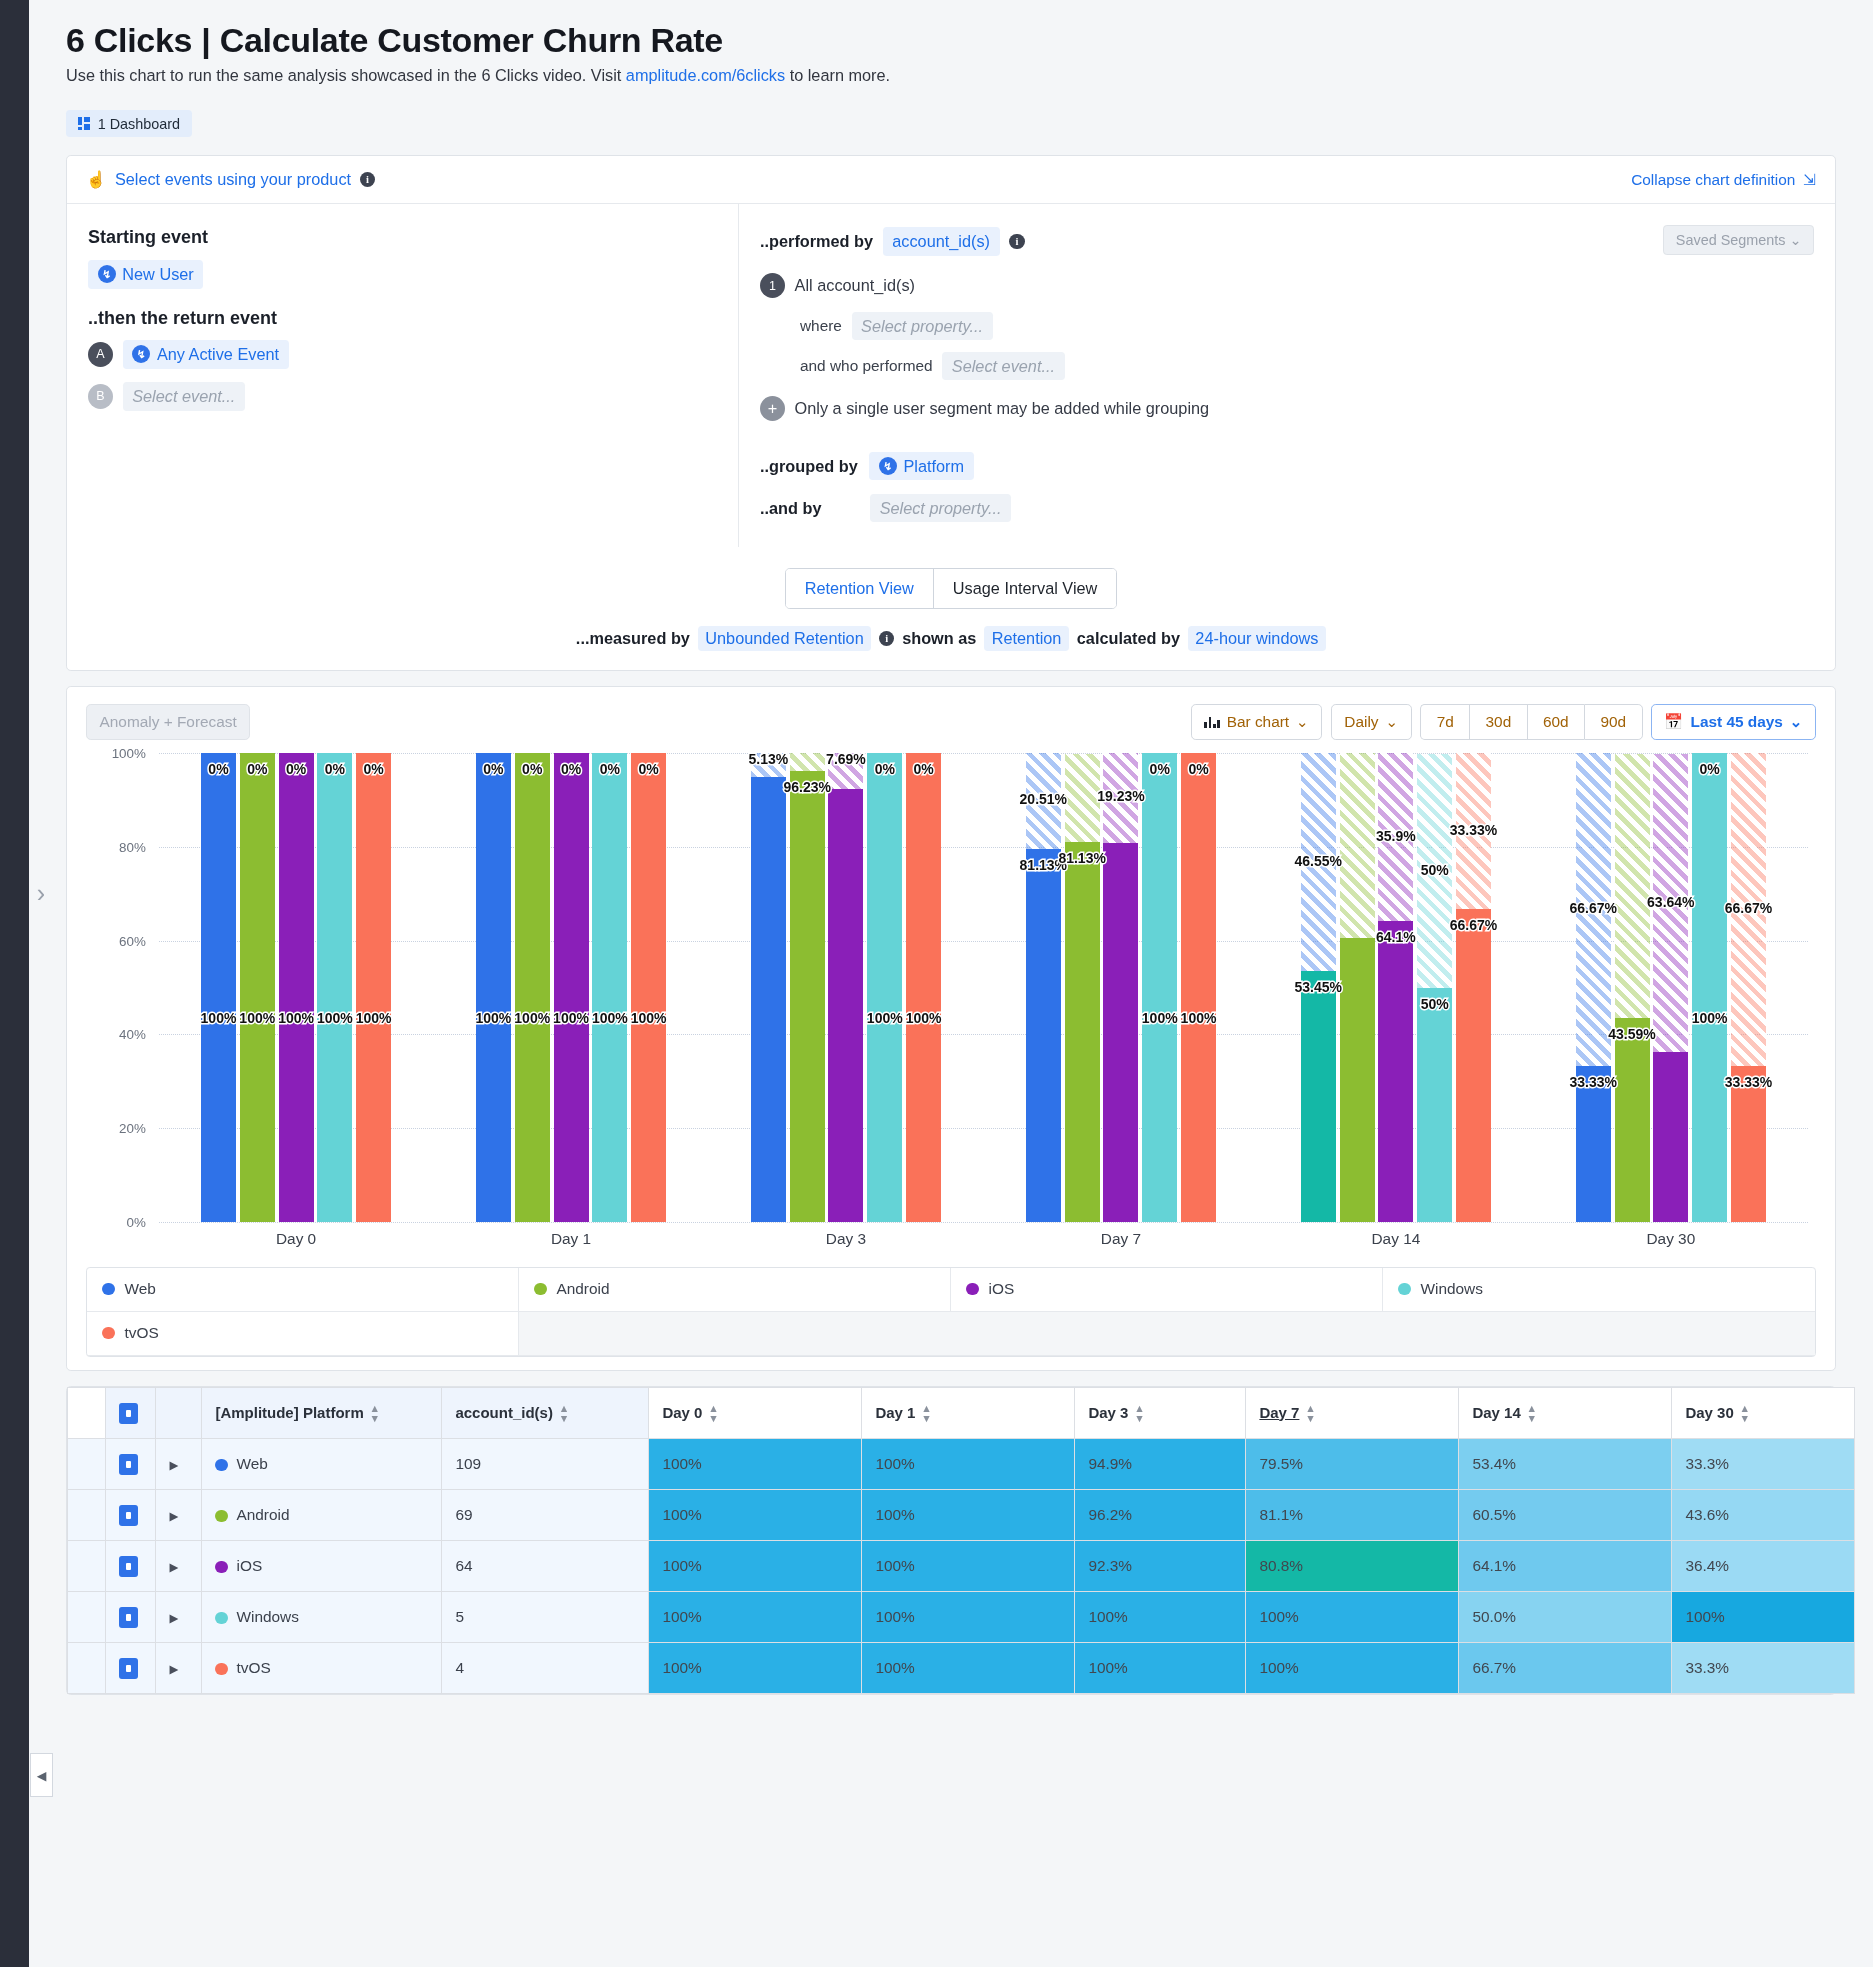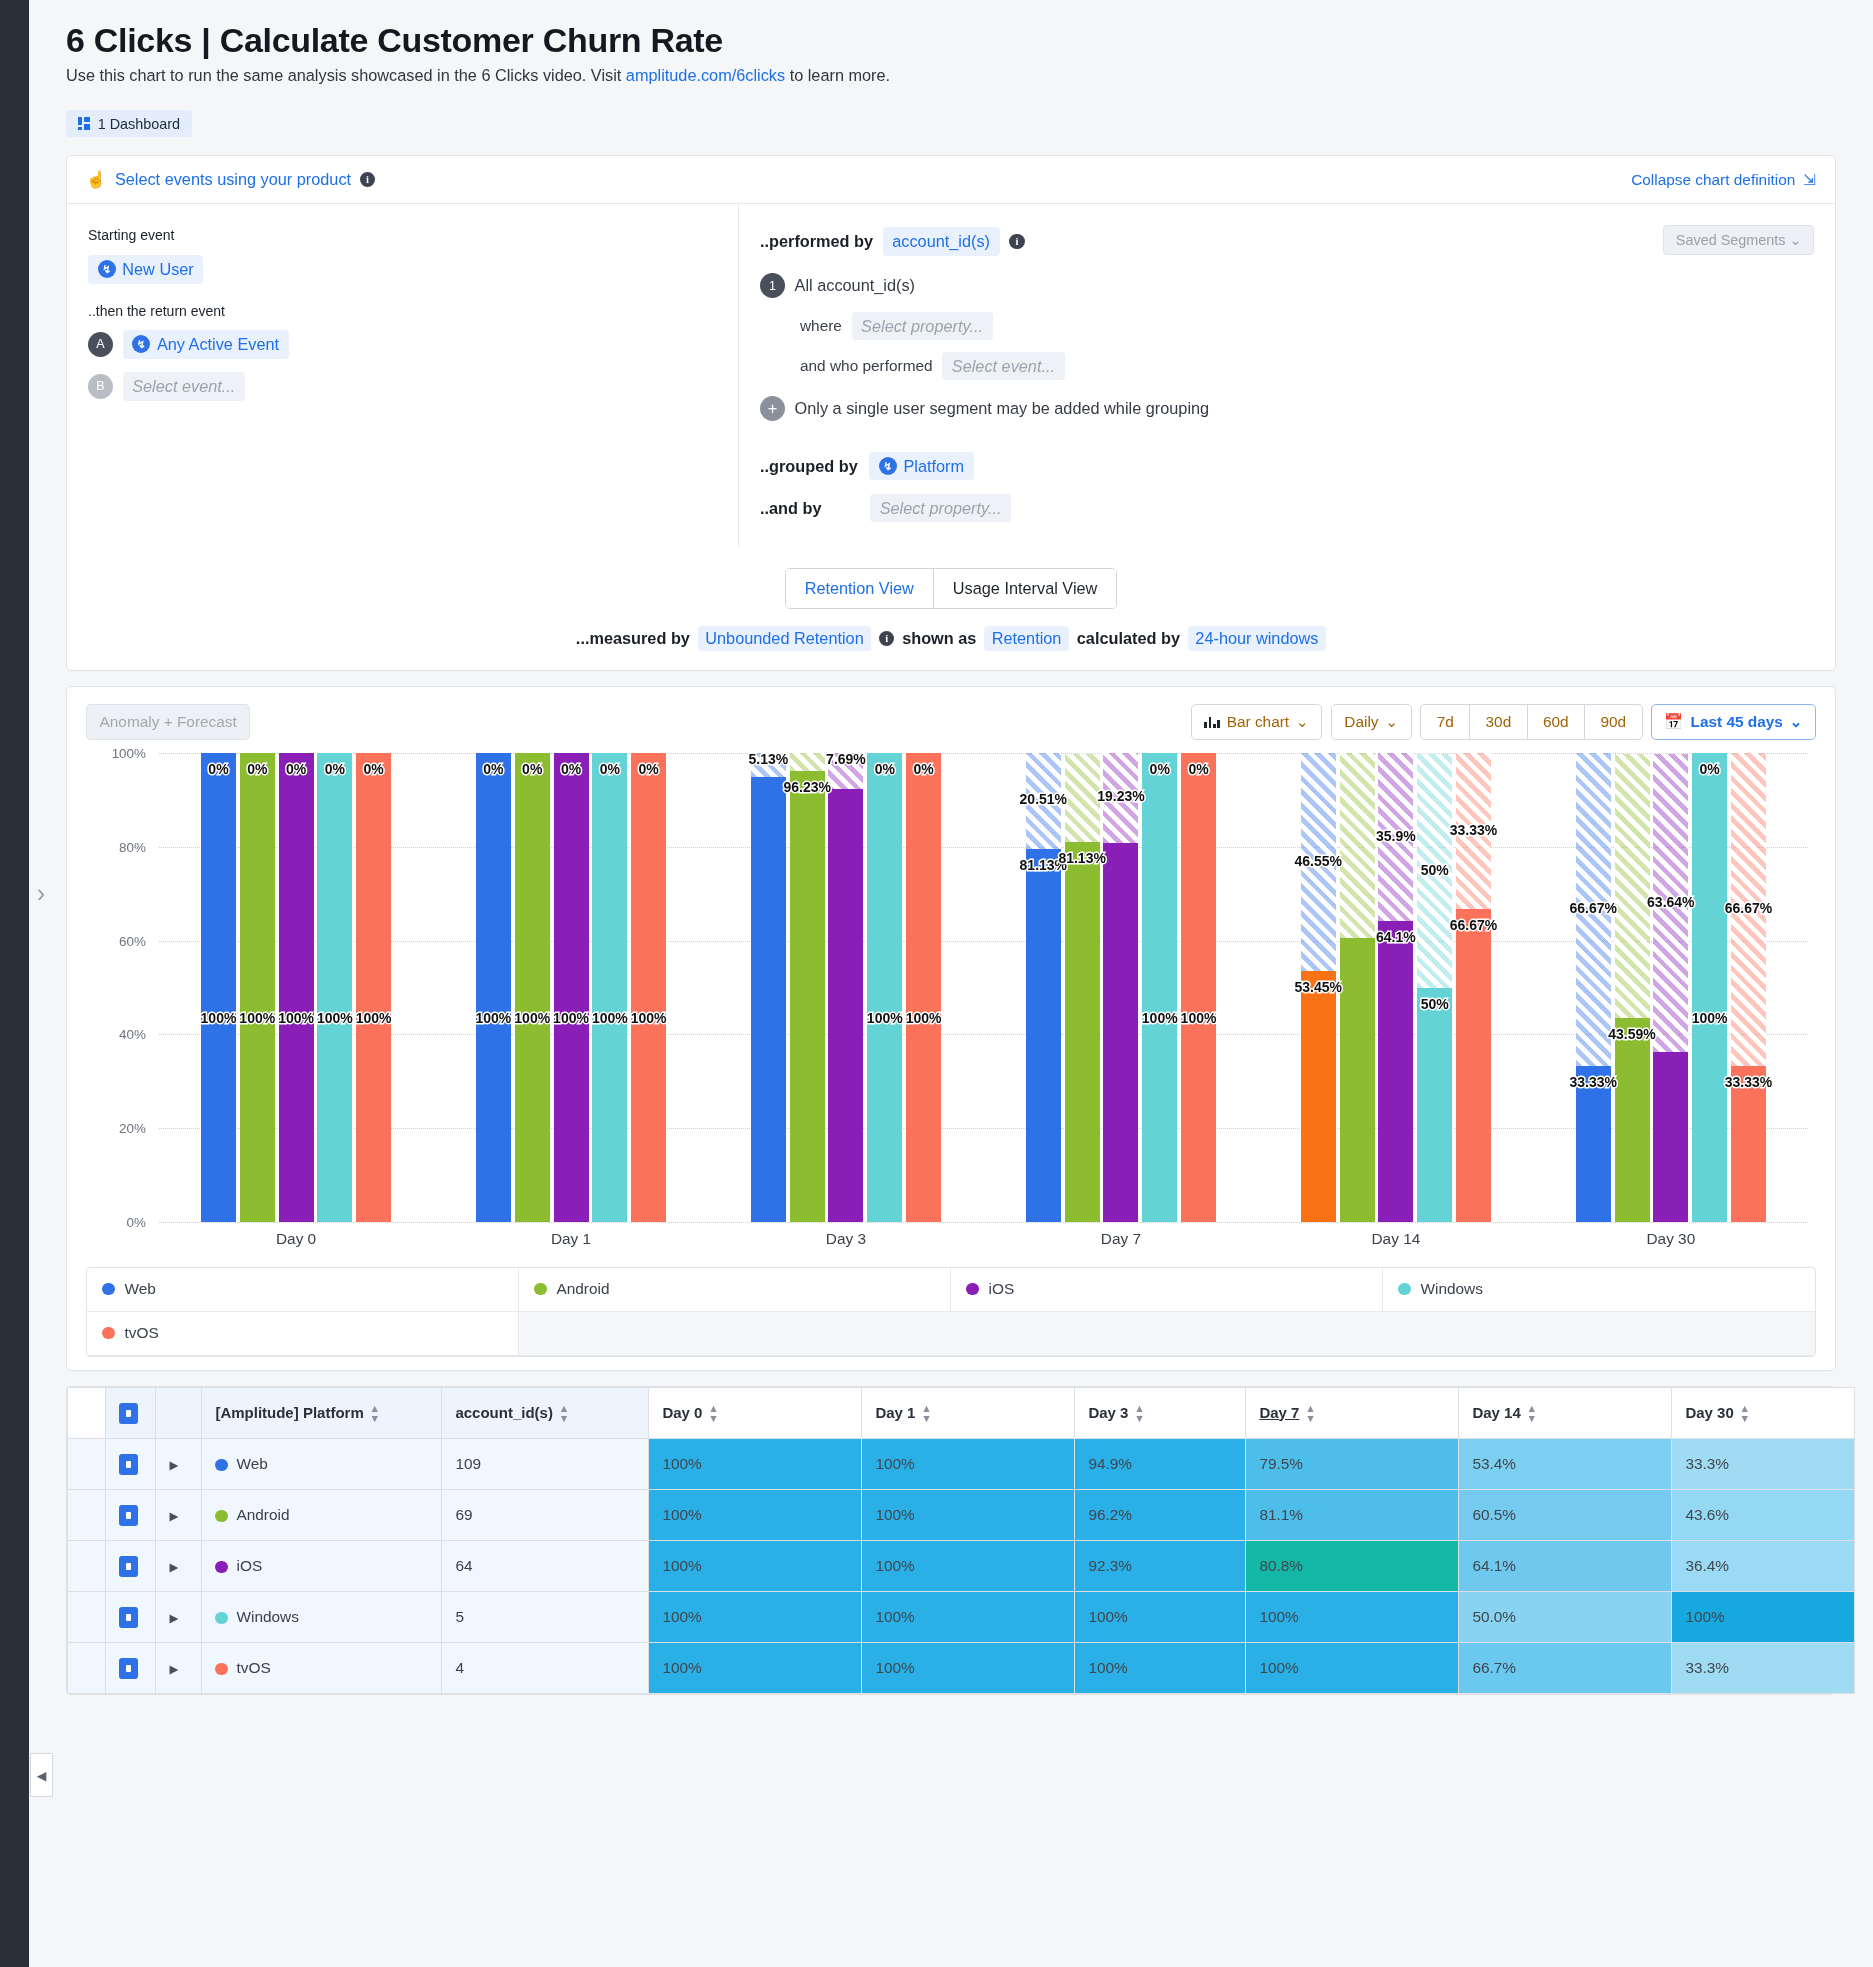--- a/index.html
+++ b/index.html
@@ -42,21 +42,21 @@
   .def-top-right { display:flex; align-items:center; gap:7.7px; font-size:15.4px; color:#1e6fe8; cursor:pointer;}
   .info-dot {
     display:inline-flex; align-items:center; justify-content:center;
     width:15.4px; height:15.4px; border-radius:50%;
     background:#3d4350; color:#fff; font-size:10.6px; font-weight:bold;
     font-family:"Liberation Serif", serif;
   }
   .def-body { display:flex; }
   .def-left { width:672px; padding:23px 0 25px 21px; border-right:1px solid #e6e9ed; min-height:277px;}
   .def-right { flex:1; padding:23px 21px 25px 21px; position:relative; }
-  .lbl { font-size:14px; font-weight:normal; color:#1c2franchise; }
+  .lbl { font-size:18px; font-weight:bold; color:#1c2franchise; }
   .lbl { color:#1b2029; }
   .row { display:flex; align-items:center; gap:9.6px; margin-bottom:13.4px; }
   .chip {
     display:inline-flex; align-items:center; gap:6.7px;
     background:#e9f1fd; color:#1e6fe8; font-size:16.3px;
     padding:4.8px 9.6px; border-radius:3.8px; cursor:pointer;
   }
   .chip.ghost { background:#eef2f7; color:#9aa3af; font-style:italic; }
   .amp-ico {
     width:18px; height:18px; border-radius:50%; background:#2f72e8;
@@ -496,21 +496,21 @@
                 <div class="seg-solid" style="height: 469px; background: rgb(250, 114, 89);">
                   <span class="vlabel" style="top: 257px;">100%</span>
                 </div>
               </div>
             </div>
             <div class="daygroup">
               <div class="bar">
                 <div class="seg-hatch" style="height: 218px; background: repeating-linear-gradient(45deg, rgba(47, 114, 232, 0.4) 0px, rgba(47, 114, 232, 0.4) 4.8px, rgb(255, 255, 255) 4.8px, rgb(255, 255, 255) 9.6px);">
                   <span class="vlabel" style="top: 100px;">46.55%</span>
                 </div>
-                <div class="seg-solid" style="height: 251px; background: #f97316;">
+                <div class="seg-solid" style="height: 251px; background: #14b8a6;">
                   <span class="vlabel" style="top: 7.7px;">53.45%</span>
                 </div>
               </div>
               <div class="bar">
                 <div class="seg-hatch" style="height: 185px; background: repeating-linear-gradient(45deg, rgba(140, 189, 49, 0.4) 0px, rgba(140, 189, 49, 0.4) 4.8px, rgb(255, 255, 255) 4.8px, rgb(255, 255, 255) 9.6px);"></div>
                 <div class="seg-solid" style="height: 284px; background: rgb(140, 189, 49);"></div>
               </div>
               <div class="bar">
                 <div class="seg-hatch" style="height: 168px; background: repeating-linear-gradient(45deg, rgba(138, 31, 184, 0.4) 0px, rgba(138, 31, 184, 0.4) 4.8px, rgb(255, 255, 255) 4.8px, rgb(255, 255, 255) 9.6px);">
                   <span class="vlabel" style="top: 75px;">35.9%</span>

